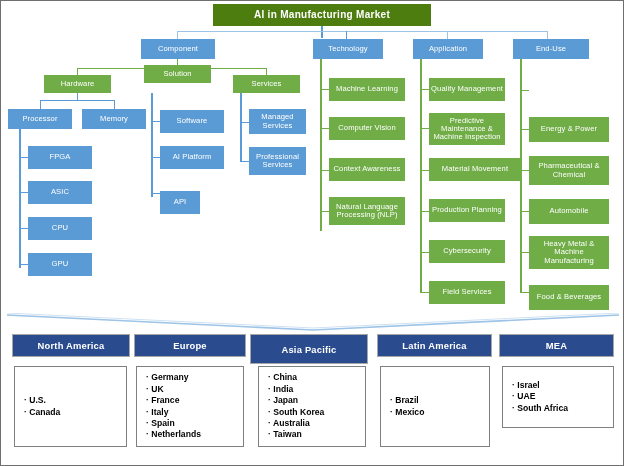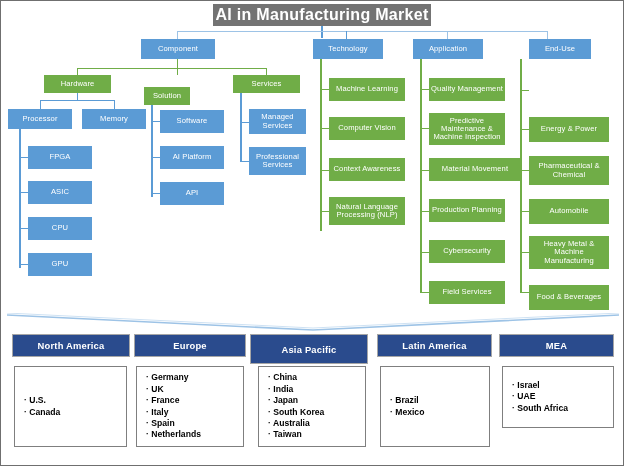--- a/index.html
+++ b/index.html
@@ -21,24 +21,24 @@
     box-sizing:border-box;
     display:flex;align-items:center;justify-content:center;
     text-align:center;
     color:#ffffff;
     line-height:1.08;
     letter-spacing:.1px;
     padding:1px 2px;
     z-index:5;
   }
   .root{
-    background:#737373;
+    background:#4d7c0f;
     color:#ffffff;
     font-weight:bold;
-    font-size:16px;
+    font-size:10px;
     letter-spacing:.3px;
   }
   .blue{ background:#5b9bd5; font-size:7.6px; }
   .green{ background:#70ad47; font-size:7.6px; }
   
   .ln{position:absolute;z-index:1;}
   .lnB{background:#5b9bd5;}
   .lnG{background:#70ad47;}
   .lnBL{background:#9dc3e6;}
   
@@ -85,30 +85,30 @@
 
   <div class="ln lnBL" style="left:176px;top:30px;width:371px;height:1px;"></div>
   <div class="ln lnBL" style="left:176px;top:30px;width:1px;height:8px;"></div>
   <div class="ln lnB" style="left:345px;top:30px;width:1px;height:8px;"></div>
   <div class="ln lnBL" style="left:446px;top:30px;width:1px;height:8px;"></div>
   <div class="ln lnBL" style="left:546px;top:30px;width:1px;height:8px;"></div>
 
   <div class="node blue" style="left:140px;top:38px;width:74px;height:20px;">Component</div>
   <div class="node blue" style="left:312px;top:38px;width:70px;height:20px;">Technology</div>
   <div class="node blue" style="left:412px;top:38px;width:70px;height:20px;">Application</div>
-  <div class="node blue" style="left:512px;top:38px;width:62px;height:20px;margin-left:16px;">End-Use</div>
+  <div class="node blue" style="left:512px;top:38px;width:76px;height:20px;">End-Use</div>
 
   <div class="ln lnG" style="left:176px;top:58px;width:1px;height:9px;"></div>
   <div class="ln lnG" style="left:76px;top:67px;width:190px;height:1px;"></div>
   <div class="ln lnG" style="left:76px;top:67px;width:1px;height:7px;"></div>
   <div class="ln lnG" style="left:176px;top:67px;width:1px;height:7px;"></div>
   <div class="ln lnG" style="left:265px;top:67px;width:1px;height:7px;"></div>
 
   <div class="node green" style="left:43px;top:74px;width:67px;height:18px;">Hardware</div>
-  <div class="node green" style="left:143px;top:86px;width:46px;height:18px;">Solution</div>
+  <div class="node green" style="left:143px;top:64px;width:67px;height:18px;">Solution</div>
   <div class="node green" style="left:232px;top:74px;width:67px;height:18px;">Services</div>
 
   <div class="ln lnB" style="left:76px;top:92px;width:1px;height:7px;"></div>
   <div class="ln lnB" style="left:39px;top:99px;width:75px;height:1px;"></div>
   <div class="ln lnB" style="left:39px;top:99px;width:1px;height:9px;"></div>
   <div class="ln lnB" style="left:113px;top:99px;width:1px;height:9px;"></div>
 
   <div class="node blue" style="left:7px;top:108px;width:64px;height:20px;">Processor</div>
   <div class="node blue" style="left:81px;top:108px;width:64px;height:20px;">Memory</div>
 
@@ -123,21 +123,21 @@
   <div class="node blue" style="left:27px;top:216px;width:64px;height:23px;">CPU</div>
   <div class="node blue" style="left:27px;top:252px;width:64px;height:23px;">GPU</div>
 
   <div class="ln lnB" style="left:150px;top:92px;width:2px;height:104px;"></div>
   <div class="ln lnB" style="left:150px;top:120px;width:9px;height:1px;"></div>
   <div class="ln lnB" style="left:150px;top:156px;width:9px;height:1px;"></div>
   <div class="ln lnB" style="left:150px;top:192px;width:9px;height:1px;"></div>
 
   <div class="node blue" style="left:159px;top:109px;width:64px;height:23px;">Software</div>
   <div class="node blue" style="left:159px;top:145px;width:64px;height:23px;">AI Platform</div>
-  <div class="node blue" style="left:159px;top:181px;width:64px;height:23px;">API</div>
+  <div class="node blue" style="left:159px;top:190px;width:40px;height:23px;">API</div>
 
   <div class="ln lnB" style="left:239px;top:92px;width:2px;height:69px;"></div>
   <div class="ln lnB" style="left:239px;top:121px;width:9px;height:1px;"></div>
   <div class="ln lnB" style="left:239px;top:160px;width:9px;height:1px;"></div>
 
   <div class="node blue" style="left:248px;top:108px;width:57px;height:25px;">Managed Services</div>
   <div class="node blue" style="left:248px;top:146px;width:57px;height:28px;">Professional Services</div>
 
   <div class="ln lnG" style="left:319px;top:58px;width:2px;height:172px;"></div>
   <div class="ln lnG" style="left:319px;top:88px;width:9px;height:1px;"></div>

